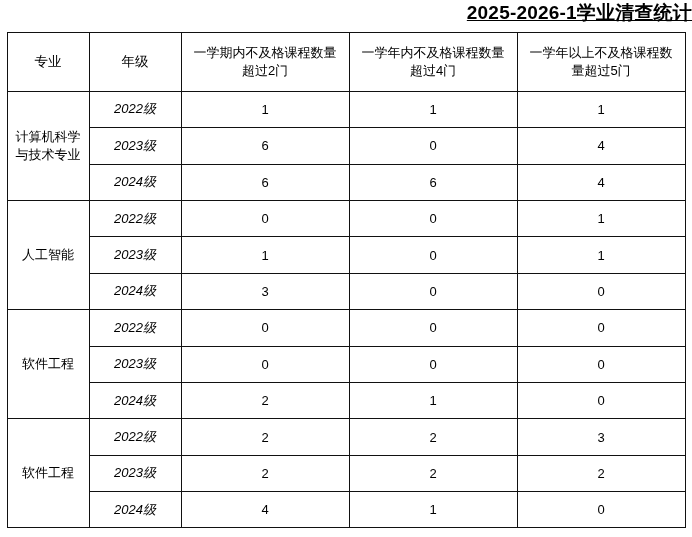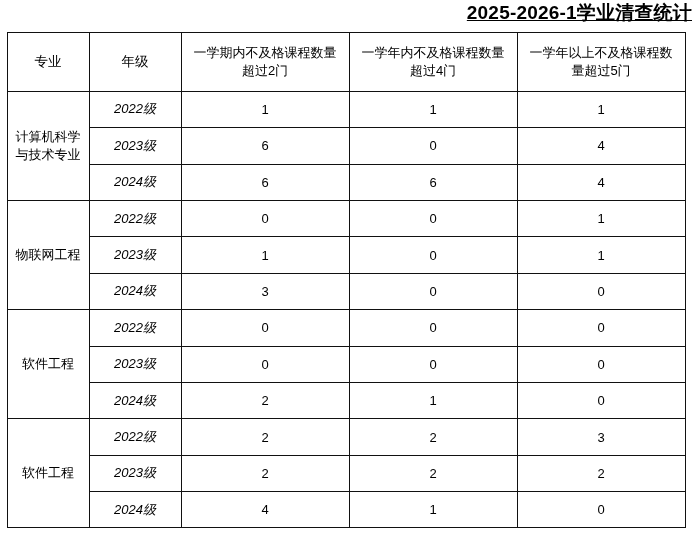--- a/index.html
+++ b/index.html
@@ -132,21 +132,21 @@
         <td class="num-cell">4</td>
       </tr>
       <tr>
         <td class="grade-cell">2024级</td>
         <td class="num-cell">6</td>
         <td class="num-cell">6</td>
         <td class="num-cell">4</td>
       </tr>
 
       <tr>
-        <td class="major-cell" rowspan="3">物联网工程</td>
+        <td class="major-cell" rowspan="3">人工智能</td>
         <td class="grade-cell">2022级</td>
         <td class="num-cell">0</td>
         <td class="num-cell">0</td>
         <td class="num-cell">1</td>
       </tr>
       <tr>
         <td class="grade-cell">2023级</td>
         <td class="num-cell">1</td>
         <td class="num-cell">0</td>
         <td class="num-cell">1</td>

